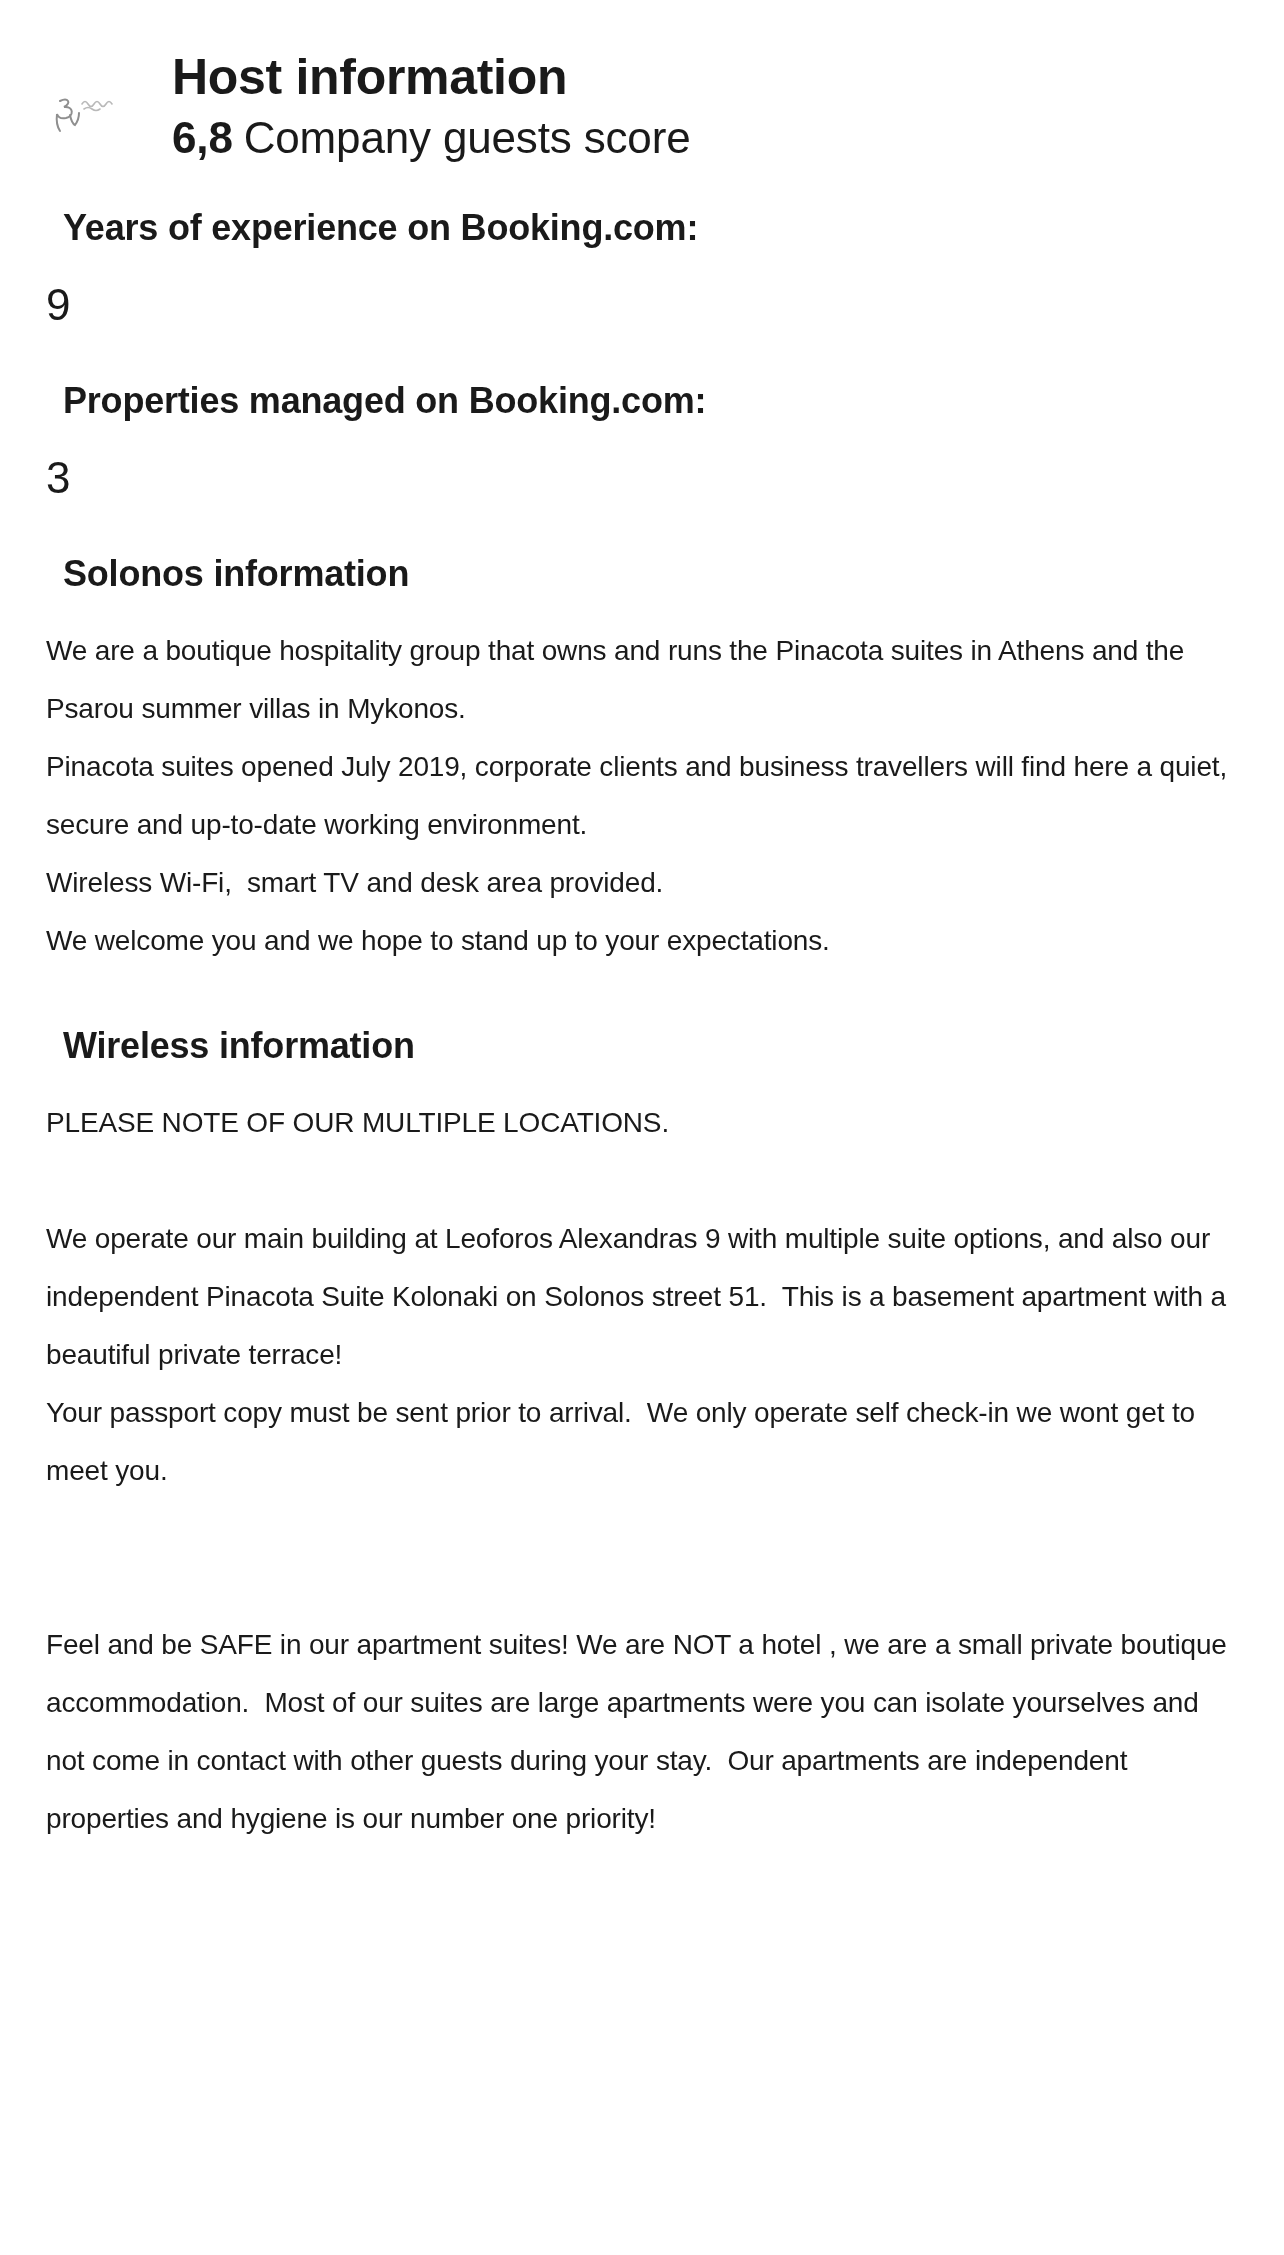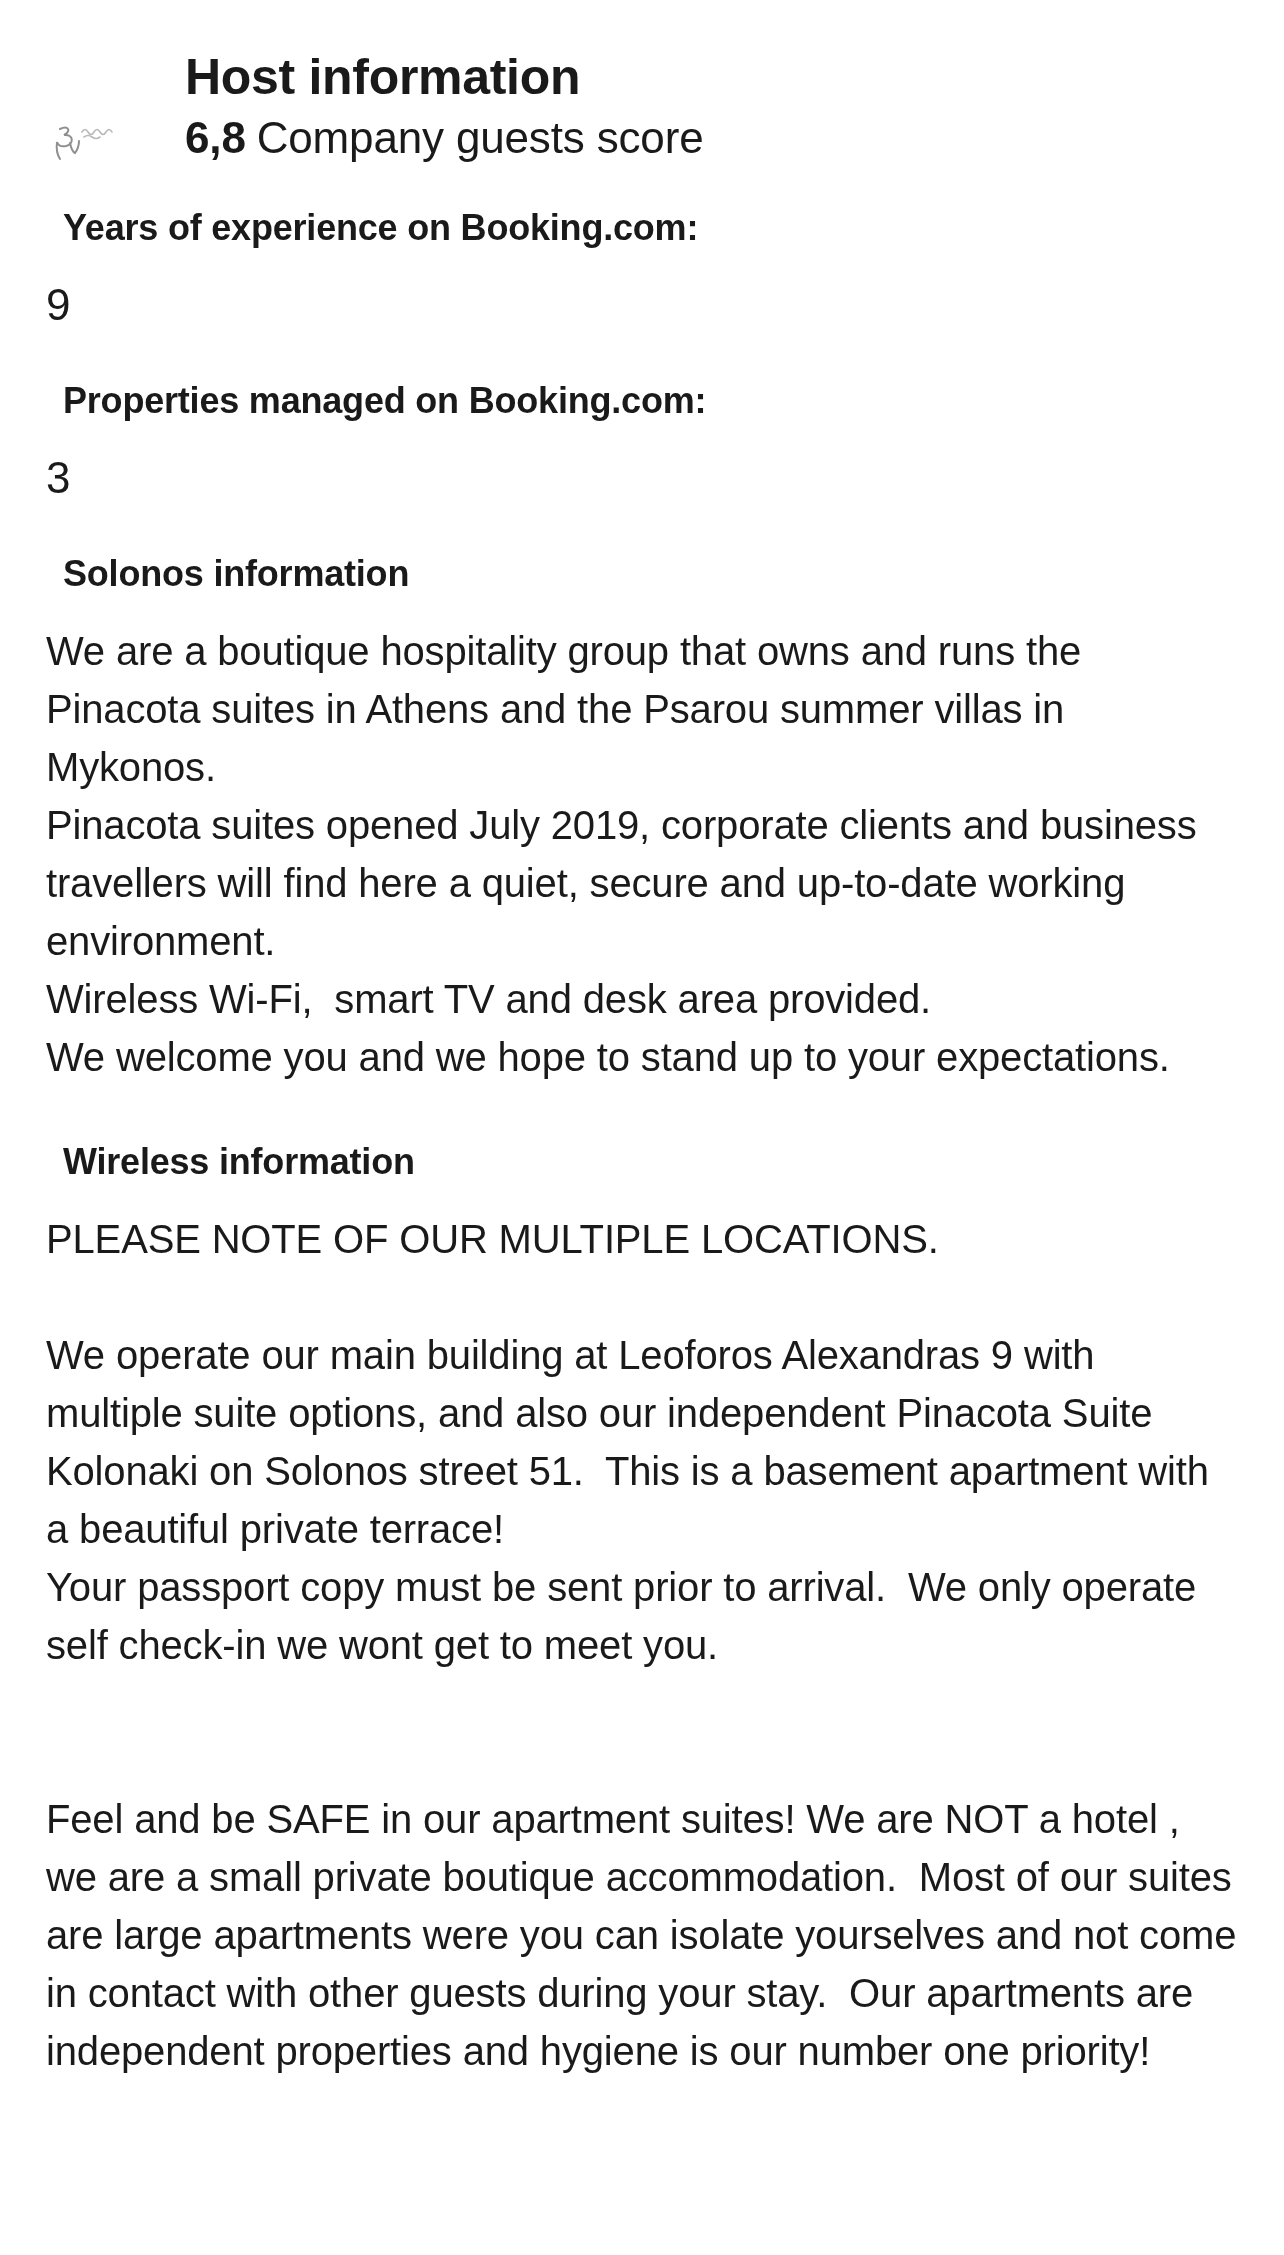--- a/index.html
+++ b/index.html
@@ -15,22 +15,21 @@
     font-family: "Liberation Sans", sans-serif;
     letter-spacing: -0.01em;
   }
   .page {
     box-sizing: border-box;
     width: 1284px;
     padding: 45px 46px 0 46px;
   }
   .header {
     display: flex;
-    align-items: flex-end;
-    gap: 13px;
+    align-items: center;
   }
   .logo-wrap {
     flex: 0 0 74px;
     height: 50px;
     margin-top: 16px;
     margin-right: 52px;
   }
   .header-text { flex: 1 1 auto; }
   .title {
     font-size: 50px;
@@ -52,21 +51,21 @@
     font-weight: 700;
     letter-spacing: -0.2px;
     margin: 17px;
   }
   .mt-stat-first { margin-top: 30px; }
   .mt-stat { margin-top: 36px; }
   .mt-section { margin-top: 36px; }
   .mt-property { margin-top: 45px; }
   .stat-value { margin-top: 14px; }
   .body-text {
-    font-size: 40px;
+    font-size: 28px;
     line-height: 58px;
     margin: 16px 0 0 0;
     white-space: pre-wrap;
   }
 </style>
 </head>
 <body>
 
 <div class="page">
 

